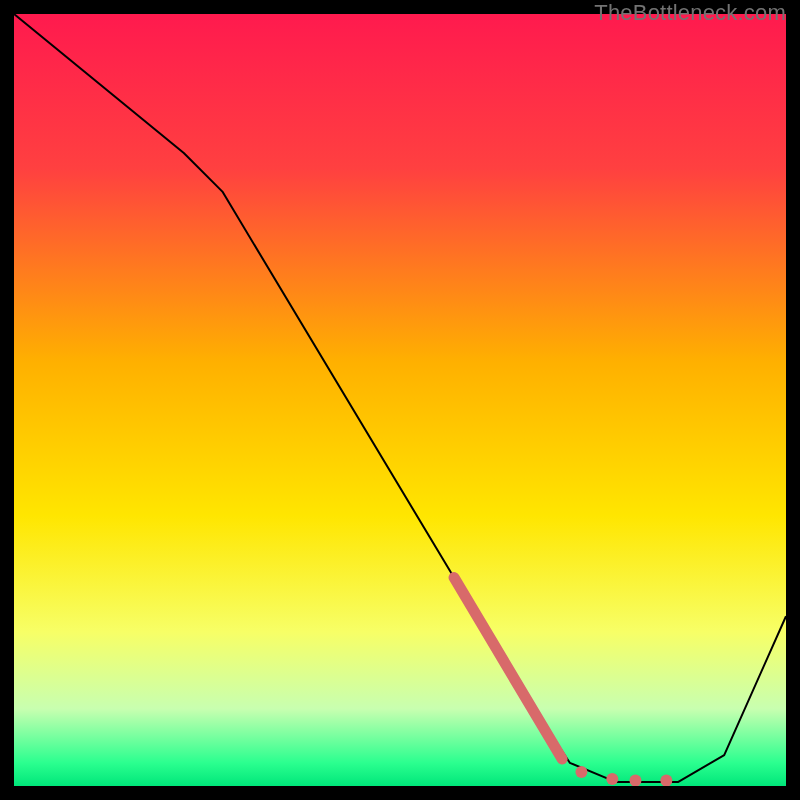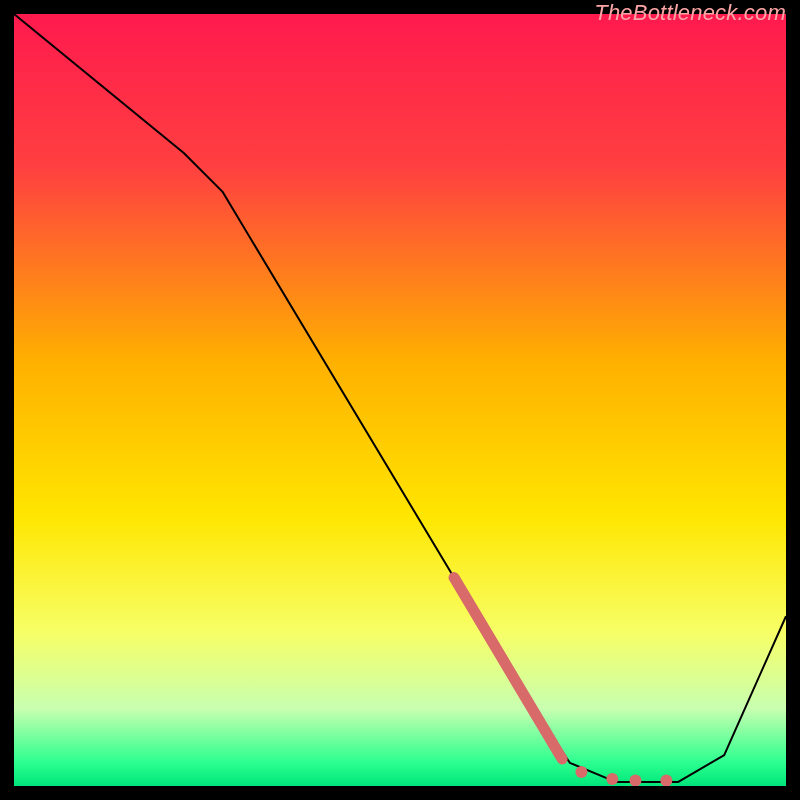--- a/index.html
+++ b/index.html
@@ -23,26 +23,25 @@
     position: absolute;
     left: 0;
     top: 0;
     width: 772px;
     height: 772px;
   }
   .watermark {
     position: absolute;
     top: 0px;
     right: 14px;
-    color: #fca5a5;
+    color: #737373;
     font-size: 22px;
     letter-spacing: 0.2px;
     font-weight: 500;
     user-select: none;
-    font-style: italic;
   }
 </style>
 </head>
 <body>
 
 <div class="frame">
   <svg class="plot" viewBox="0 0 772 772" preserveAspectRatio="none">
     <defs>
       <linearGradient id="bg-grad" x1="0" y1="0" x2="0" y2="1">
       <stop offset="0%" stop-color="#ff1a4e"></stop>

